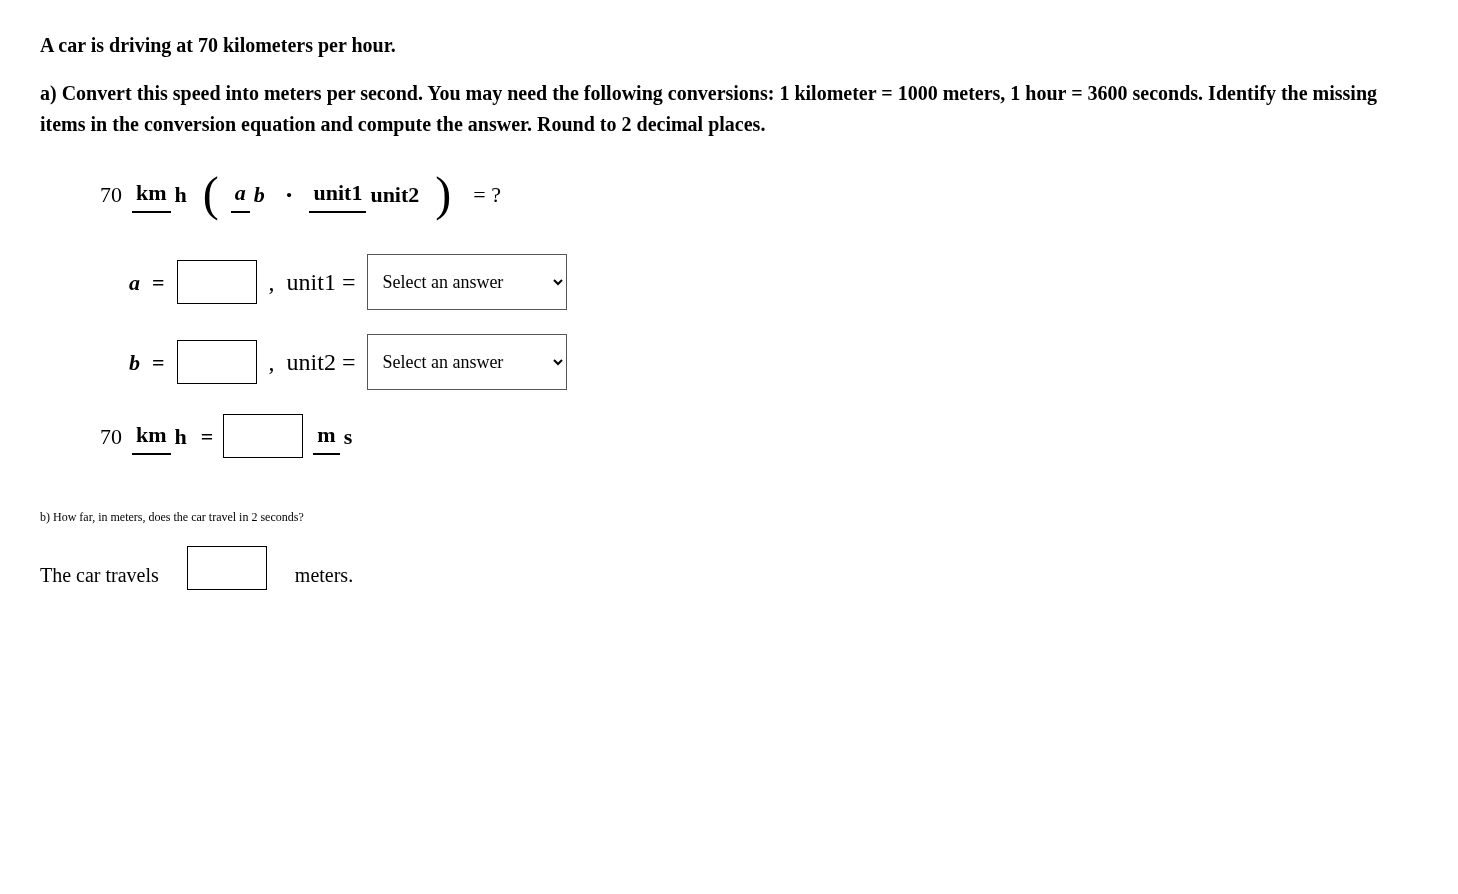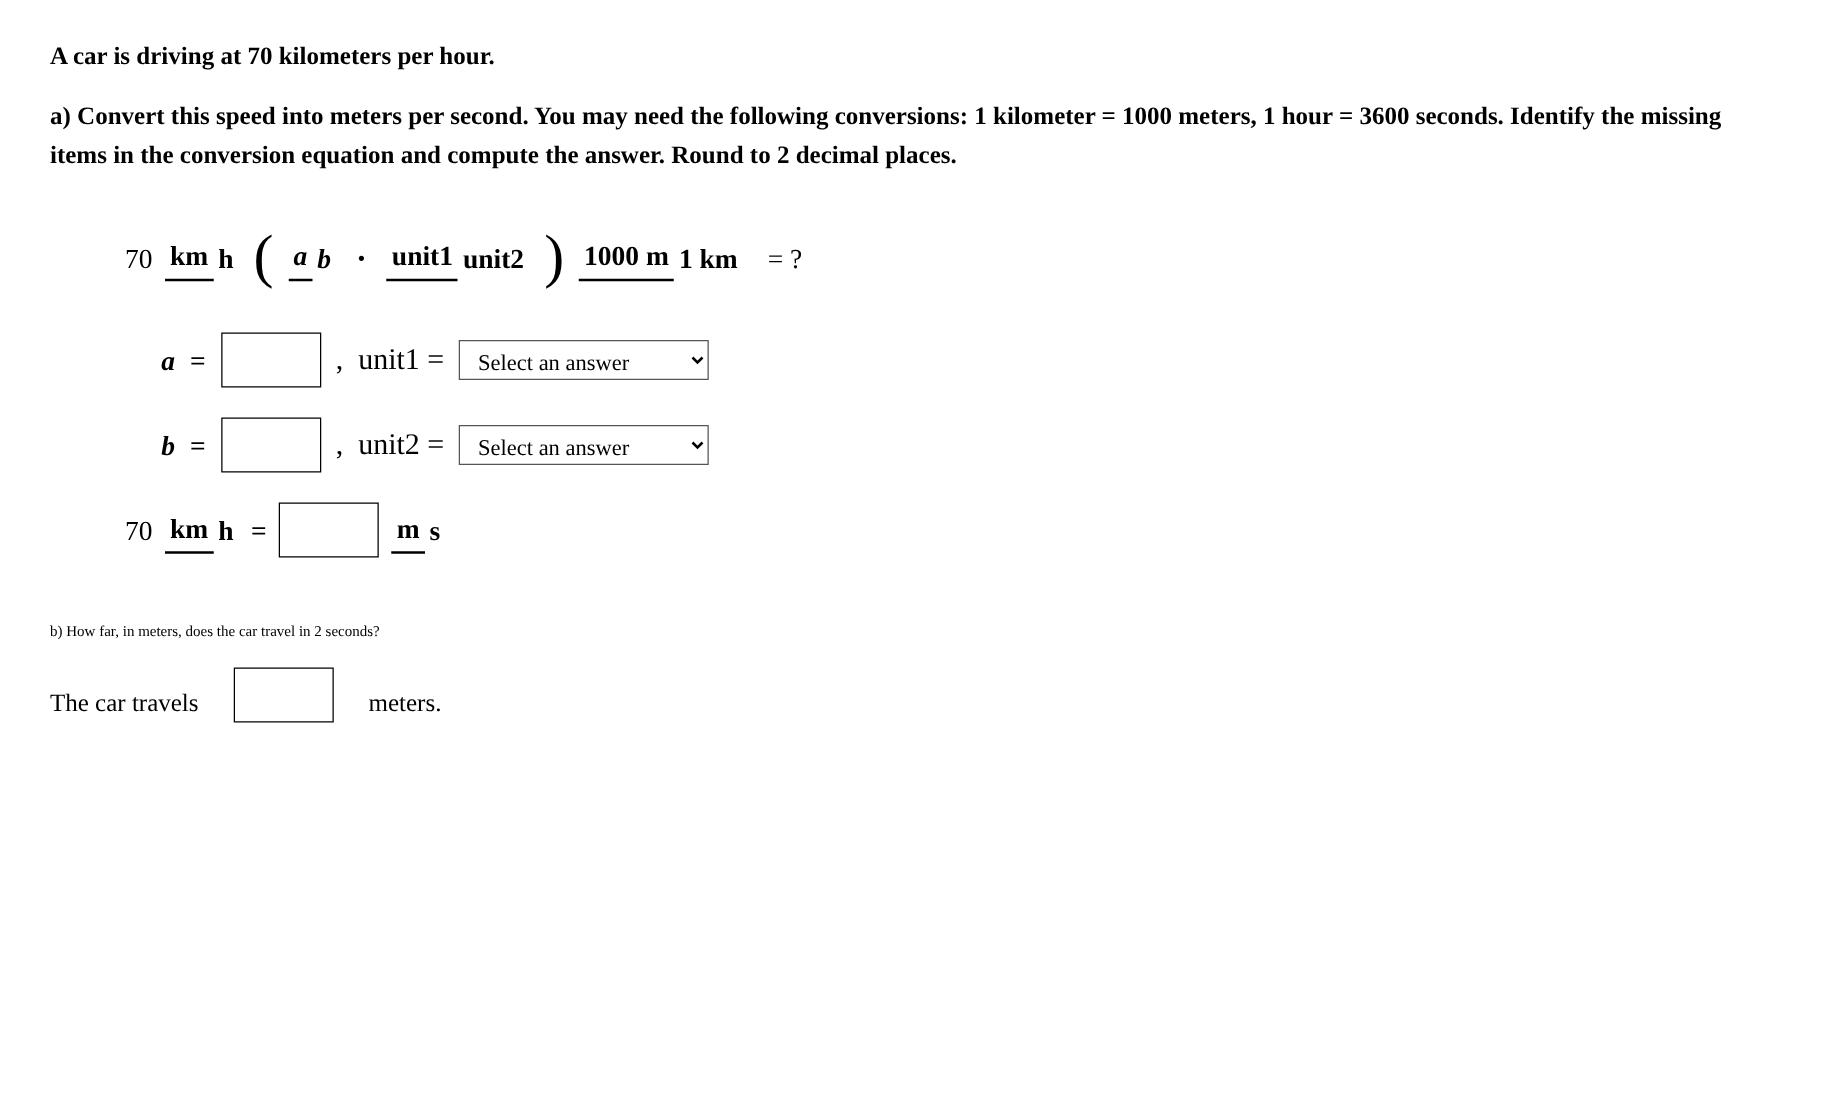--- a/index.html
+++ b/index.html
@@ -19,21 +19,21 @@
 
     .intro-line {
       font-size: 20px;
       margin-bottom: 18px;
       font-weight: bold;
     }
 
     .problem-text {
       font-size: 20px;
       font-weight: bold;
-      margin-bottom: 42px;
+      margin-bottom: 30px;
       line-height: 1.55;
     }
 
     .equation-section {
       margin-left: 60px;
       margin-bottom: 30px;
     }
 
     .main-equation {
       display: flex;
@@ -124,21 +124,21 @@
     }
 
     .select-dropdown {
       border: 1.5px solid #555;
       background: #fff;
       padding: 6px 10px;
       font-size: 18px;
       font-family: Georgia, serif;
       appearance: auto;
       cursor: pointer;
-      height: 32px;
+      height: 56px;
       min-width: 200px;
     }
 
     .conversion-result {
       display: flex;
       align-items: center;
       gap: 10px;
       margin-bottom: 50px;
       font-size: 22px;
       margin-top: 10px;
@@ -195,28 +195,20 @@
 
     <span class="dot-operator">·</span>
 
     <span class="fraction">
       <span class="numerator">unit1</span>
       <span class="denominator">unit2</span>
     </span>
 
     <span class="big-paren">)</span>
 
-    <span class="fraction">
-      <span class="numerator">
-        <span>1000</span>&nbsp;<span>m</span>
-      </span>
-      <span class="denominator">
-        1&nbsp;<span>km</span>
-      </span>
-    </span>
 
     <span class="equals-q">= ?</span>
   </div>
 
   <div class="input-row">
     <span class="var-label" style="font-style:italic;">a</span>
     <span class="equals-sign">=</span>
     <div class="text-input-box">
       <input type="text" style="">
     </div>

